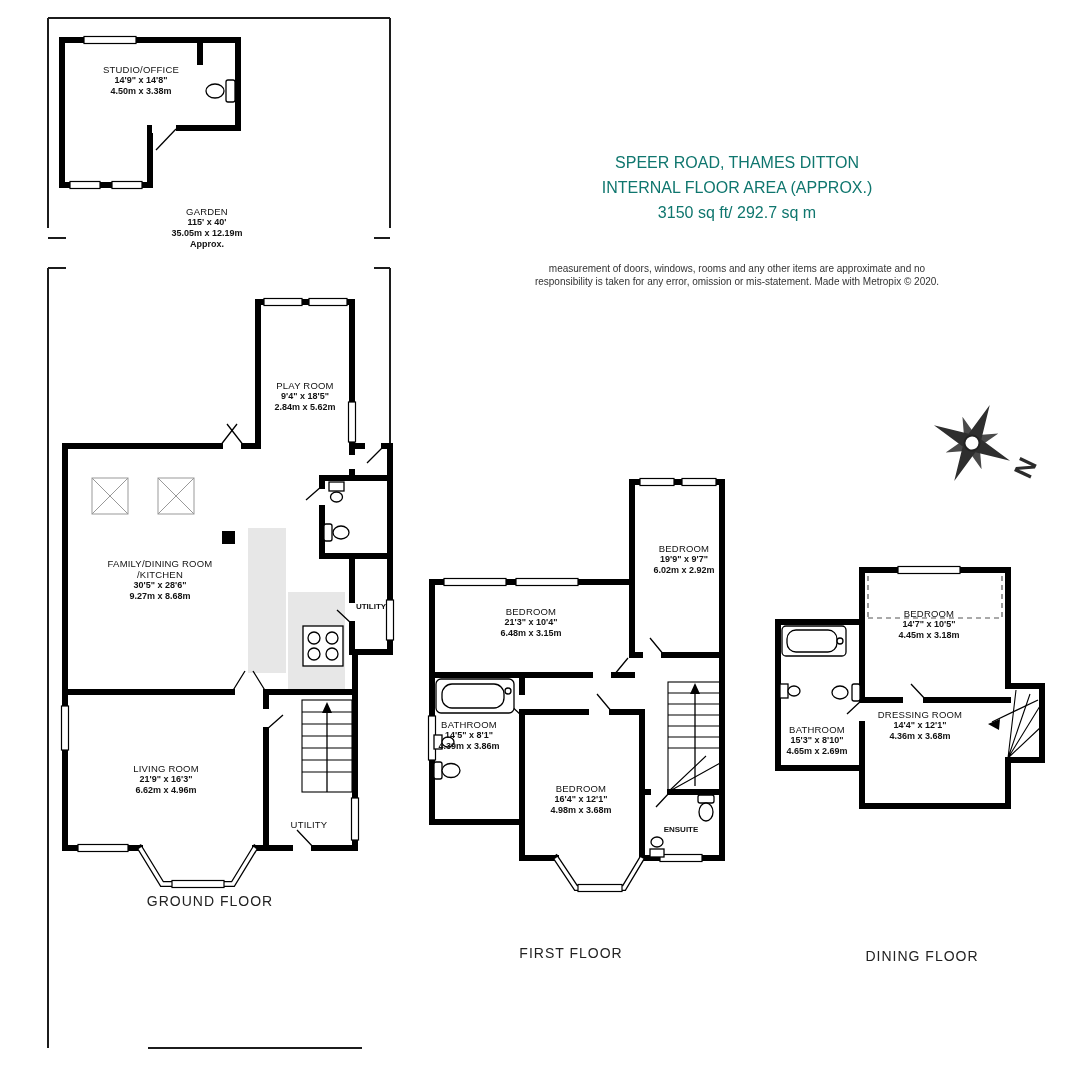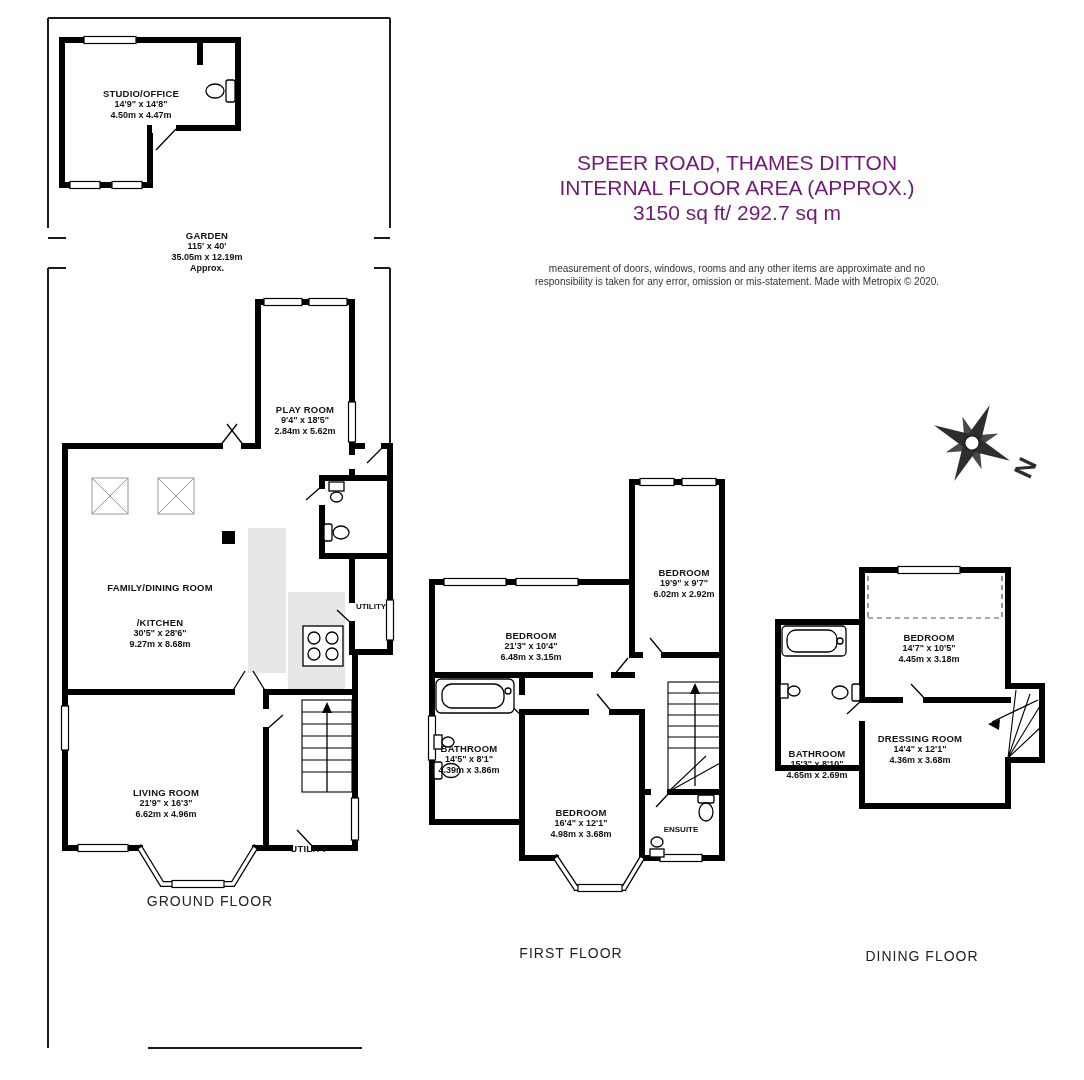--- a/index.html
+++ b/index.html
@@ -14,25 +14,25 @@
   .thin{stroke:#000;stroke-width:1.3;fill:none;}
   .tread{stroke:#000;stroke-width:1.1;fill:none;}
   .boundary{stroke:#1c1c1c;stroke-width:2;fill:none;}
   .window{fill:#fff;stroke:#000;stroke-width:1.2;}
   .fixture{fill:#fff;stroke:#000;stroke-width:1.3;}
   .grayfill{fill:#e7e7e7;stroke:none;}
   .xbox{stroke:#999;stroke-width:1;fill:none;}
   .dashed{stroke:#555;stroke-width:1.2;stroke-dasharray:5 4;fill:none;}
   
   .label{position:absolute;transform:translateX(-50%);text-align:center;line-height:11px;white-space:nowrap;}
-  .room-name{font-size:9.5px;font-weight:700;letter-spacing:.2px;color:#111;margin-top:24px;}
+  .room-name{font-size:9.5px;font-weight:400;letter-spacing:.2px;color:#111;}
   .room-dim{font-size:9px;font-weight:700;color:#111;}
   .small-room{font-size:8px;font-weight:700;color:#111;}
   .title-block{line-height:25px;}
-  .title-line{font-size:21px;color:#701a75;}
+  .title-line{font-size:16px;color:#0f766e;}
   .disclaimer-block{line-height:13px;}
   .disclaimer-line{font-size:10px;color:#333;}
   .floor-label{font-size:14px;letter-spacing:1px;color:#222;}
 </style>
 </head>
 <body>
 
 <div class="canvas">
 
   <svg class="plan-svg" width="1084" height="1080" viewBox="0 0 1084 1080">
@@ -214,21 +214,21 @@
   </div>
 
   <div class="label disclaimer-block" style="left:737px;top:262px">
     <div class="disclaimer-line">measurement of doors, windows, rooms and any other items are approximate and no</div>
     <div class="disclaimer-line">responsibility is taken for any error, omission or mis-statement. Made with Metropix © 2020.</div>
   </div>
 
   <div class="label" style="left:141px;top:64px">
     <div class="room-name">STUDIO/OFFICE</div>
     <div class="room-dim">14'9" x 14'8"</div>
-    <div class="room-dim">4.50m x 4.47m</div>
+    <div class="room-dim">4.50m x 3.38m</div>
   </div>
 
   <div class="label" style="left:207px;top:206px">
     <div class="room-name">GARDEN</div>
     <div class="room-dim">115' x 40'</div>
     <div class="room-dim">35.05m x 12.19m</div>
     <div class="room-dim">Approx.</div>
   </div>
 
   <div class="label" style="left:305px;top:380px">

